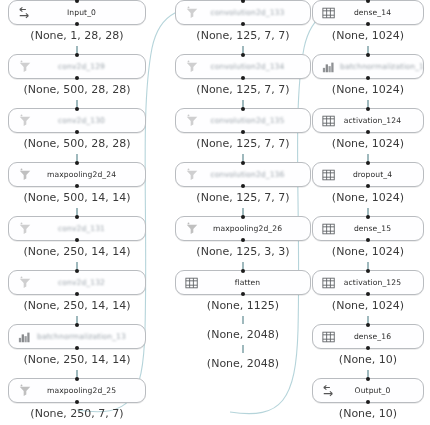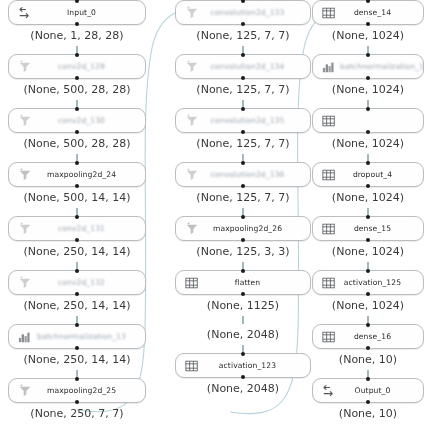--- a/index.html
+++ b/index.html
@@ -307,34 +307,20 @@
         <span class="dot bot"></span>
       </div>
       <div class="shape">(None, 1125)</div>
       <div class="edge" style="height: 8px;"></div>
     </div>
     <div class="seg">
       <div class="shape">(None, 2048)</div>
       <div class="edge" style="height: 8px;"></div>
     </div>
     <div class="seg">
-      <div class="node">
-        <span class="dot top"></span>
-        <span class="ic">
-          <svg viewBox="0 0 20 16" width="18" height="14">
-            <rect x="3" y="2.5" width="13" height="11" fill="none" stroke="#5e6165" stroke-width="1"></rect>
-            <line x1="7.3" y1="2.5" x2="7.3" y2="13.5" stroke="#5e6165" stroke-width="1"></line>
-            <line x1="11.6" y1="2.5" x2="11.6" y2="13.5" stroke="#5e6165" stroke-width="1"></line>
-            <line x1="3" y1="5.5" x2="16" y2="5.5" stroke="#5e6165" stroke-width="1"></line>
-            <line x1="3" y1="10.5" x2="16" y2="10.5" stroke="#5e6165" stroke-width="1"></line>
-          </svg>
-        </span>
-        <span class="lbl">activation_123</span>
-        <span class="dot bot"></span>
-      </div>
       <div class="shape">(None, 2048)</div>
     </div>
   </div>
 <div class="col" id="col-2">
     <div class="seg">
       <div class="node">
         <span class="dot top"></span>
         <span class="ic">
           <svg viewBox="0 0 20 16" width="18" height="14">
             <rect x="3" y="2.5" width="13" height="11" fill="none" stroke="#5e6165" stroke-width="1"></rect>
@@ -372,20 +358,21 @@
         <span class="dot top"></span>
         <span class="ic">
           <svg viewBox="0 0 20 16" width="18" height="14">
             <rect x="3" y="2.5" width="13" height="11" fill="none" stroke="#5e6165" stroke-width="1"></rect>
             <line x1="7.3" y1="2.5" x2="7.3" y2="13.5" stroke="#5e6165" stroke-width="1"></line>
             <line x1="11.6" y1="2.5" x2="11.6" y2="13.5" stroke="#5e6165" stroke-width="1"></line>
             <line x1="3" y1="5.5" x2="16" y2="5.5" stroke="#5e6165" stroke-width="1"></line>
             <line x1="3" y1="10.5" x2="16" y2="10.5" stroke="#5e6165" stroke-width="1"></line>
           </svg>
         </span>
+        <span class="lbl">activation_124</span>
         <span class="dot bot"></span>
       </div>
       <div class="shape">(None, 1024)</div>
       <div class="edge" style="height: 8px;"></div>
     </div>
     <div class="seg">
       <div class="node">
         <span class="dot top"></span>
         <span class="ic">
           <svg viewBox="0 0 20 16" width="18" height="14">

